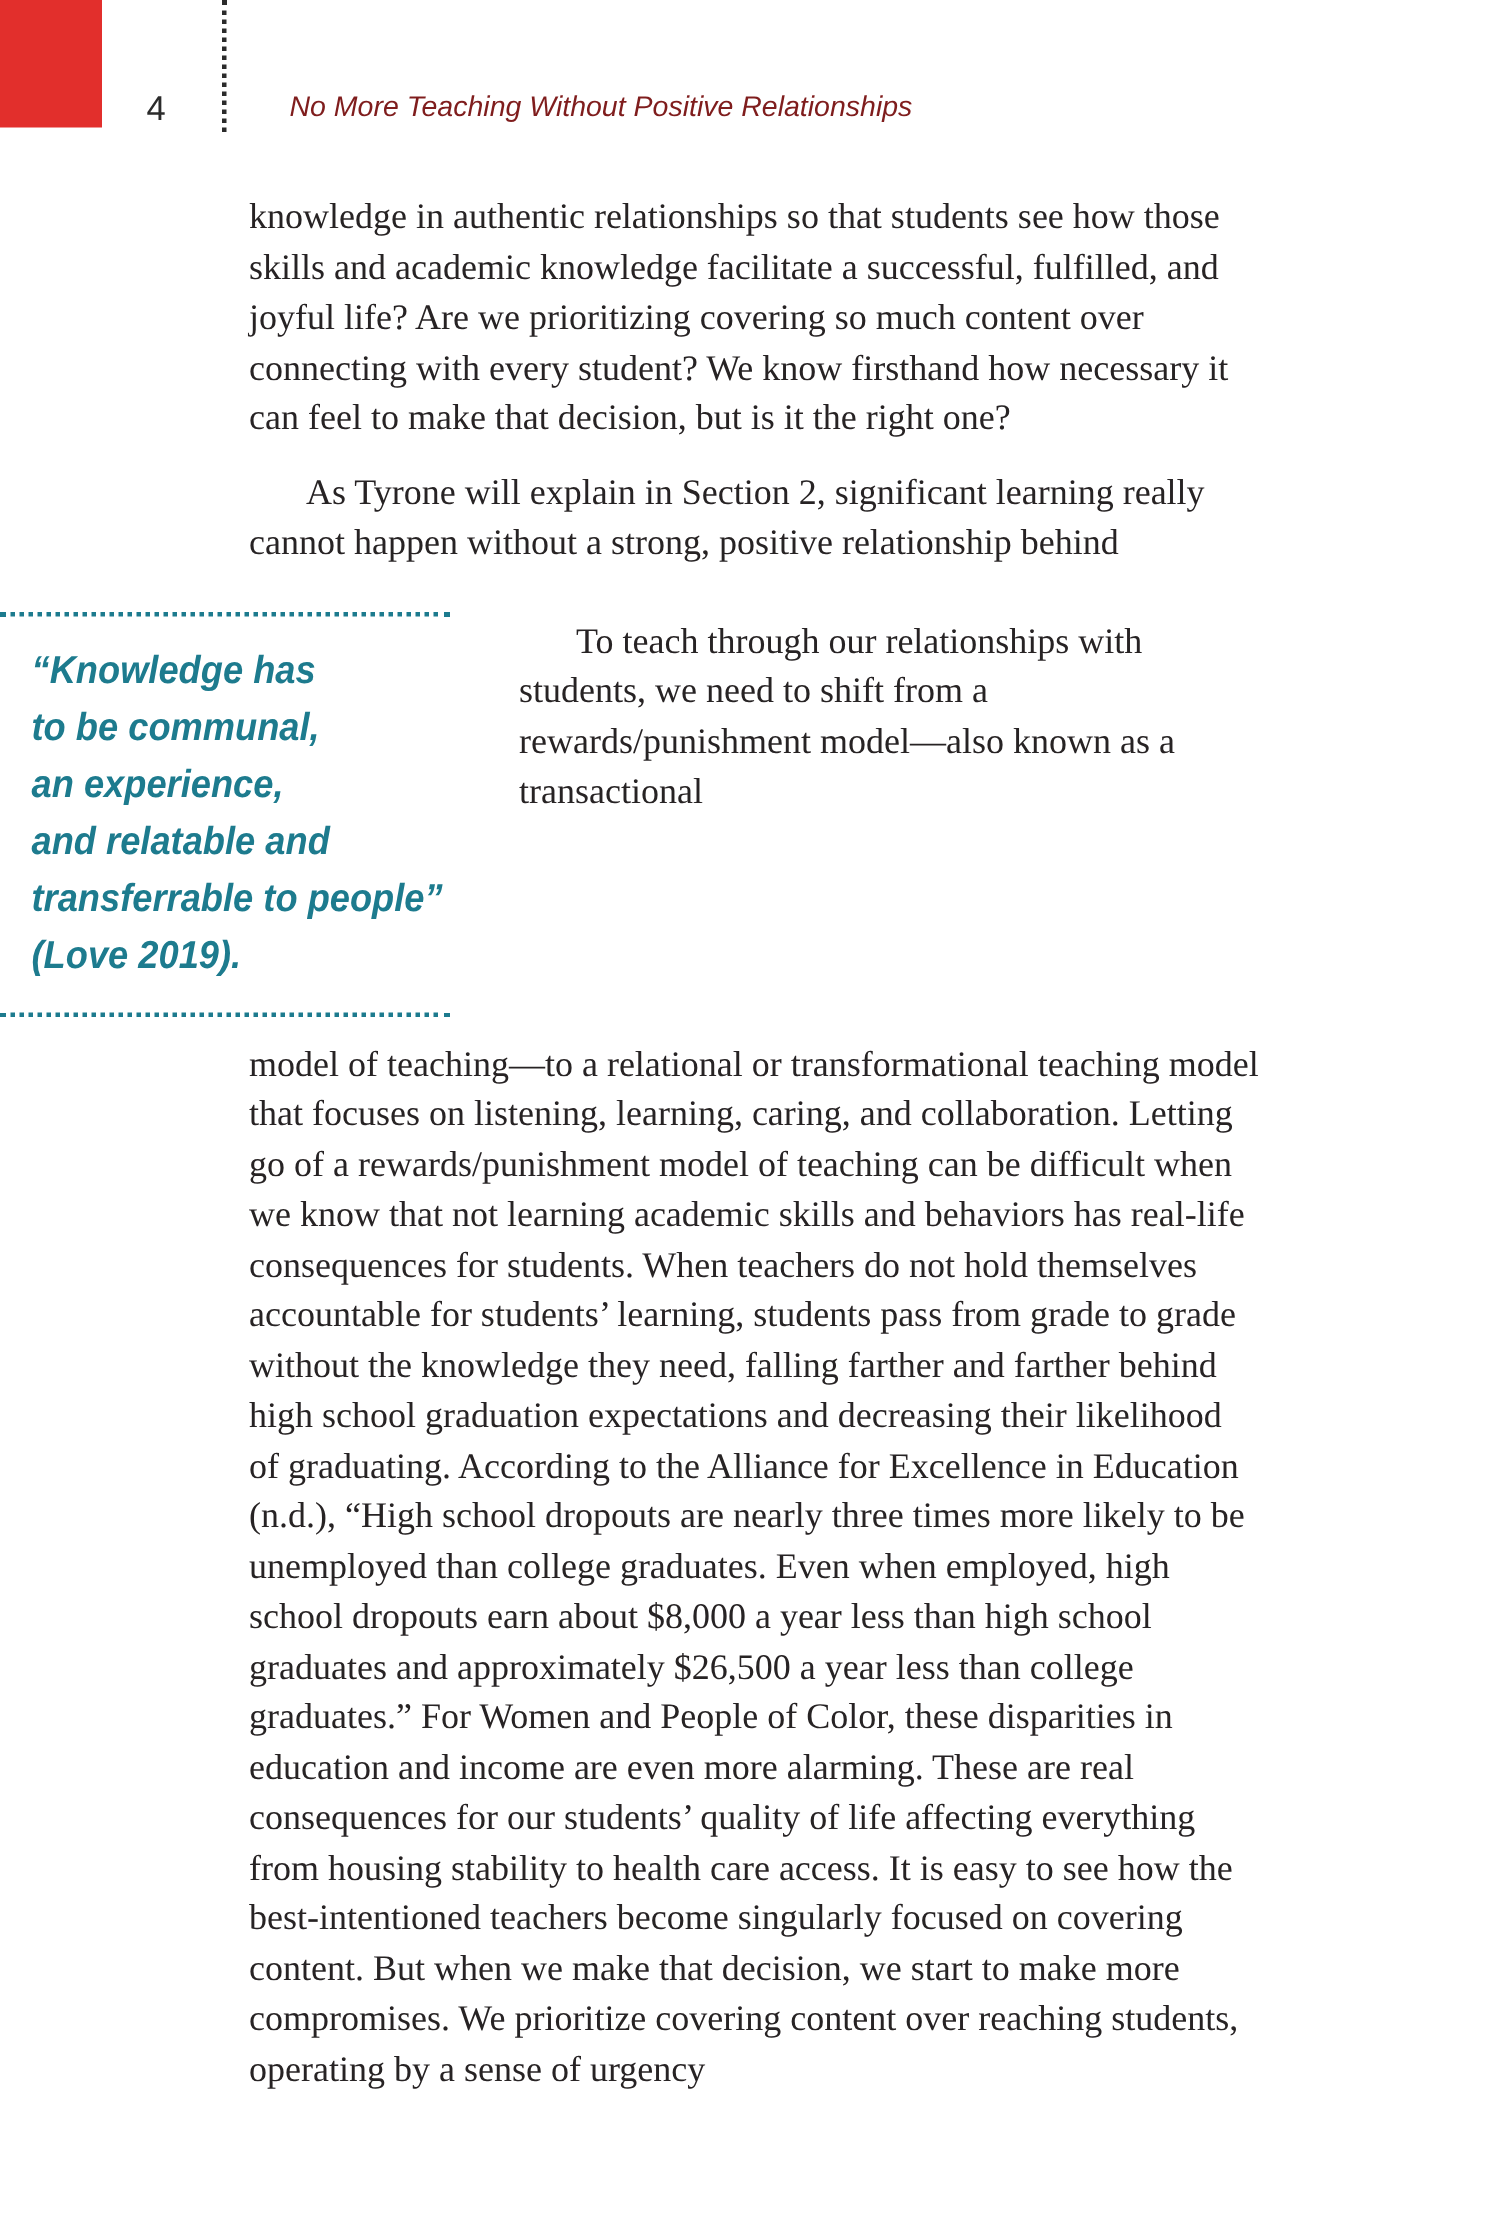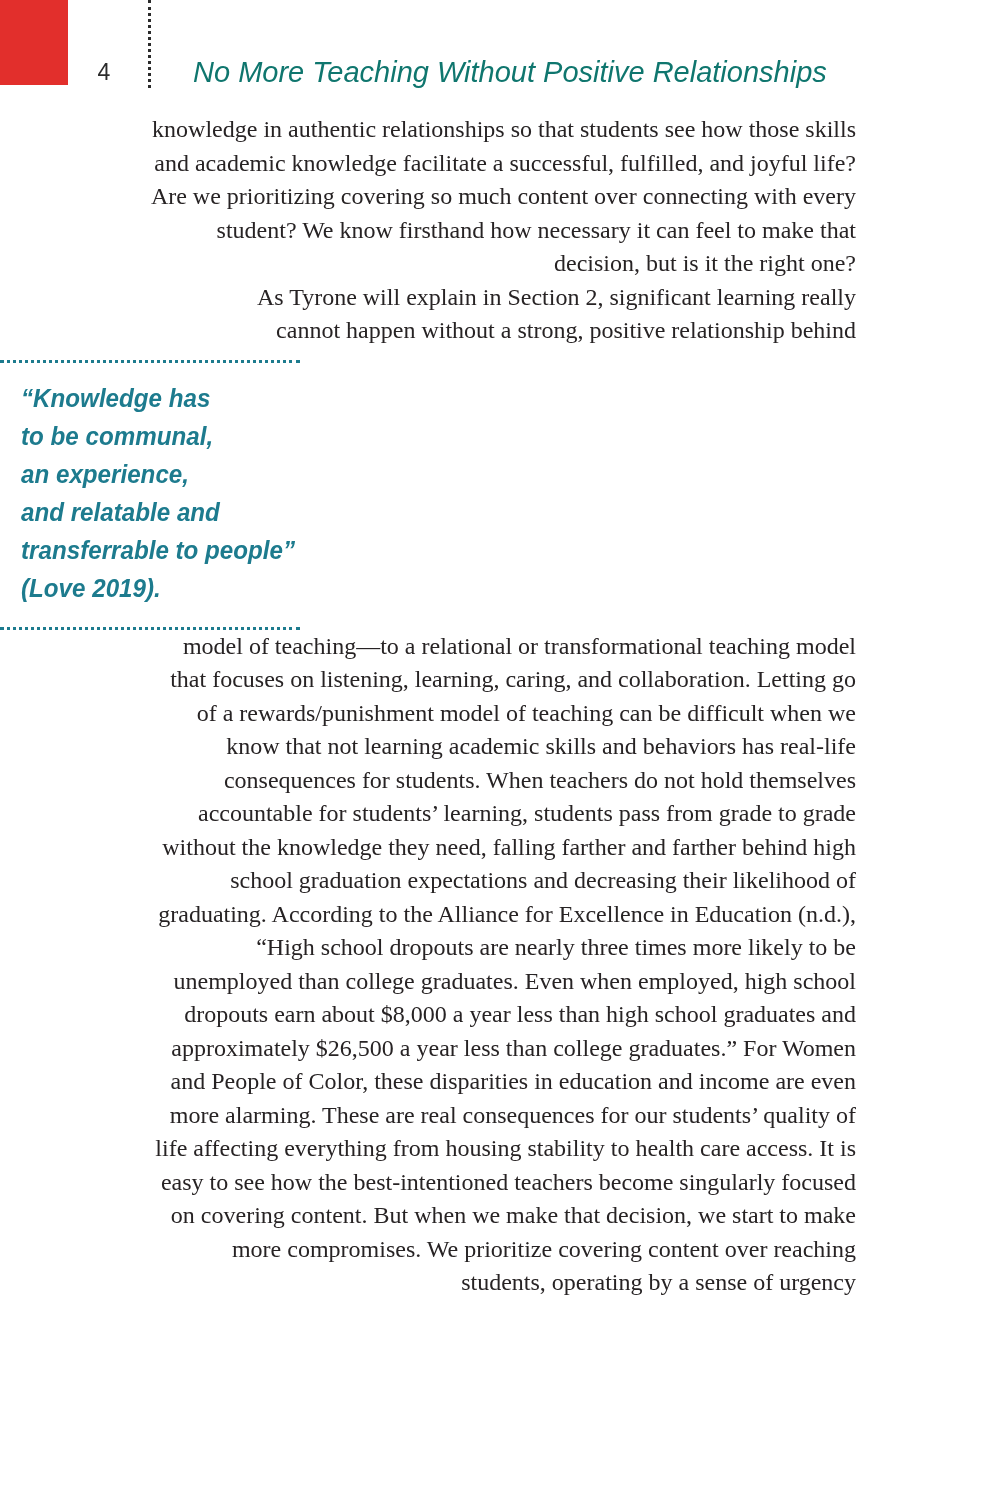--- a/index.html
+++ b/index.html
@@ -39,36 +39,36 @@
     left: 148px; top: 0;
     height: 88px;
     width: 0;
     border-left: 3px dotted #2b2b2b;
   }
   .running-header {
     position: absolute;
     left: 193px; top: 58px;
     font-family: "Liberation Sans", sans-serif;
     font-style: italic;
-    font-size: 29px;
+    font-size: 19px;
     line-height: 28px;
-    color: #0f766e;
+    color: #7f1d1d;
   }
 
   
   .body-text {
     position: absolute;
     left: 150px;
     top: 113px;
     width: 706px;
     font-size: 24px;
     line-height: 33.5px;
     text-align: left;
   }
-  .para { margin: 0; text-align: right; }
+  .para { margin: 16px; }
   .para.indent { text-indent: 38px; }
 
   
   .quote-row {
     display: flex;
     align-items: flex-start;
     margin-left: -150px; 
   }
   .pull-quote {
     flex: 0 0 300px;
@@ -126,20 +126,21 @@
           <div class="pq-line">“Knowledge has</div>
           <div class="pq-line">to be communal,</div>
           <div class="pq-line">an experience,</div>
           <div class="pq-line">and relatable and</div>
           <div class="pq-line">transferrable to people”</div>
           <div class="pq-line">(Love 2019).</div>
         </div>
       </aside>
 
       <div class="wrap-col">
+        <p class="para indent">To teach through our relationships with students, we need to shift from a rewards/punishment model—also known as a transactional</p>
       </div>
 
     </div>
 
     <p class="para">model of teaching—to a relational or transformational teaching model that focuses on listening, learning, caring, and collaboration. Letting go of a rewards/punishment model of teaching can be difficult when we know that not learning academic skills and behaviors has real-life consequences for students. When teachers do not hold themselves accountable for students’ learning, students pass from grade to grade without the knowledge they need, falling farther and farther behind high school graduation expectations and decreasing their likelihood of graduating. According to the Alliance for Excellence in Education (n.d.), “High school dropouts are nearly three times more likely to be unemployed than college graduates. Even when employed, high school dropouts earn about $8,000 a year less than high school graduates and approximately $26,500 a year less than college graduates.” For Women and People of Color, these disparities in education and income are even more alarming. These are real consequences for our students’ quality of life affecting everything from housing stability to health care access. It is easy to see how the best-intentioned teachers become singularly focused on covering content. But when we make that decision, we start to make more compromises. We prioritize covering content over reaching students, operating by a sense of urgency</p>
 
   </main>
 
 </div>
 

